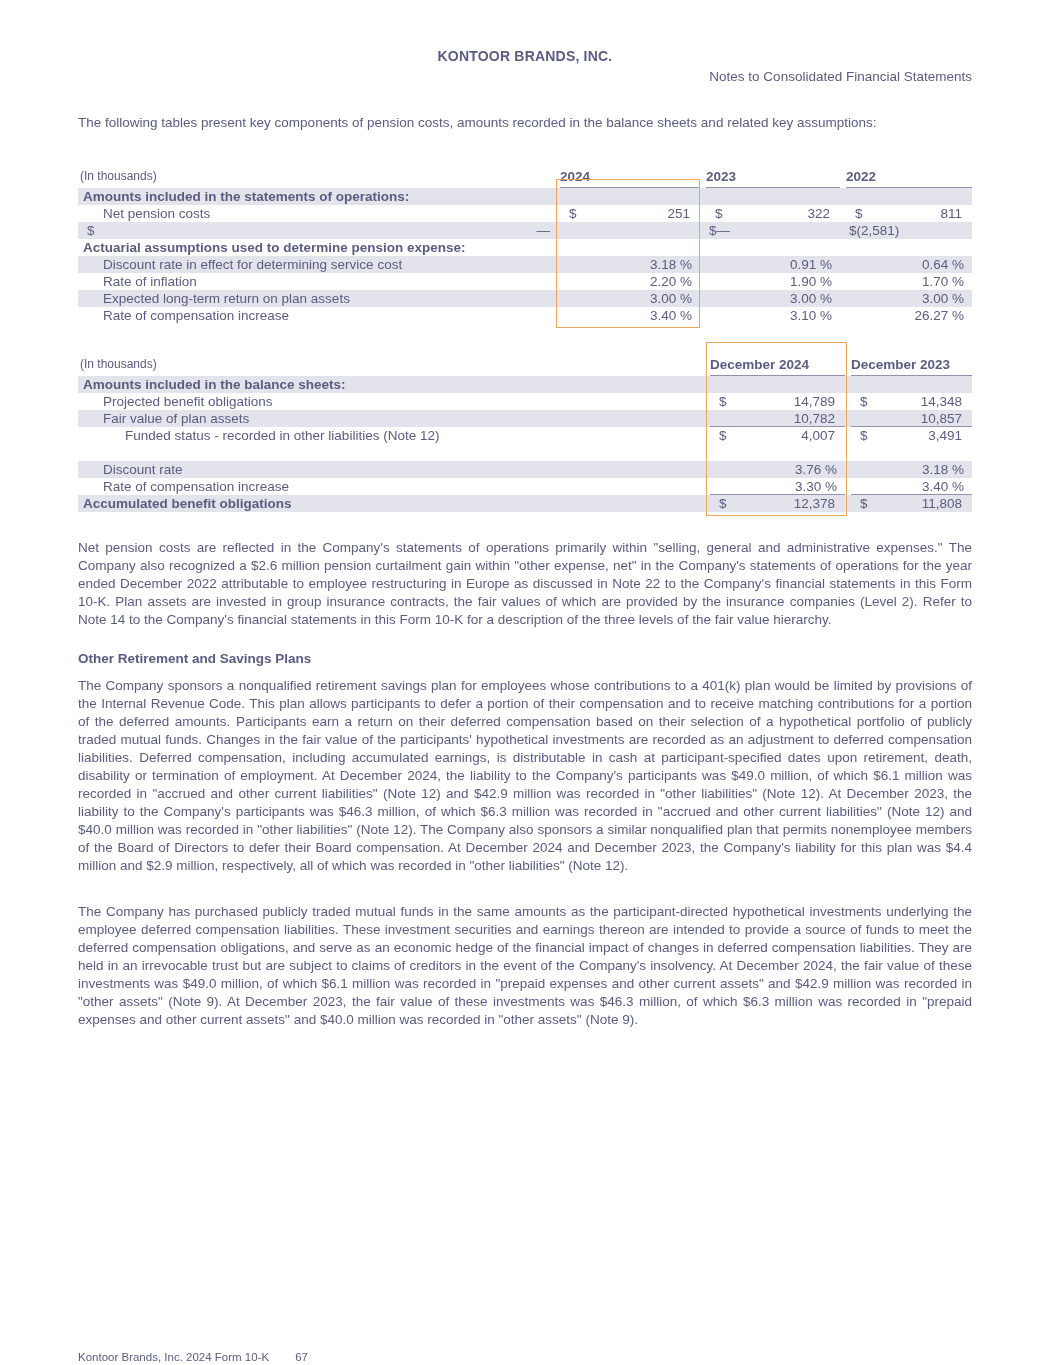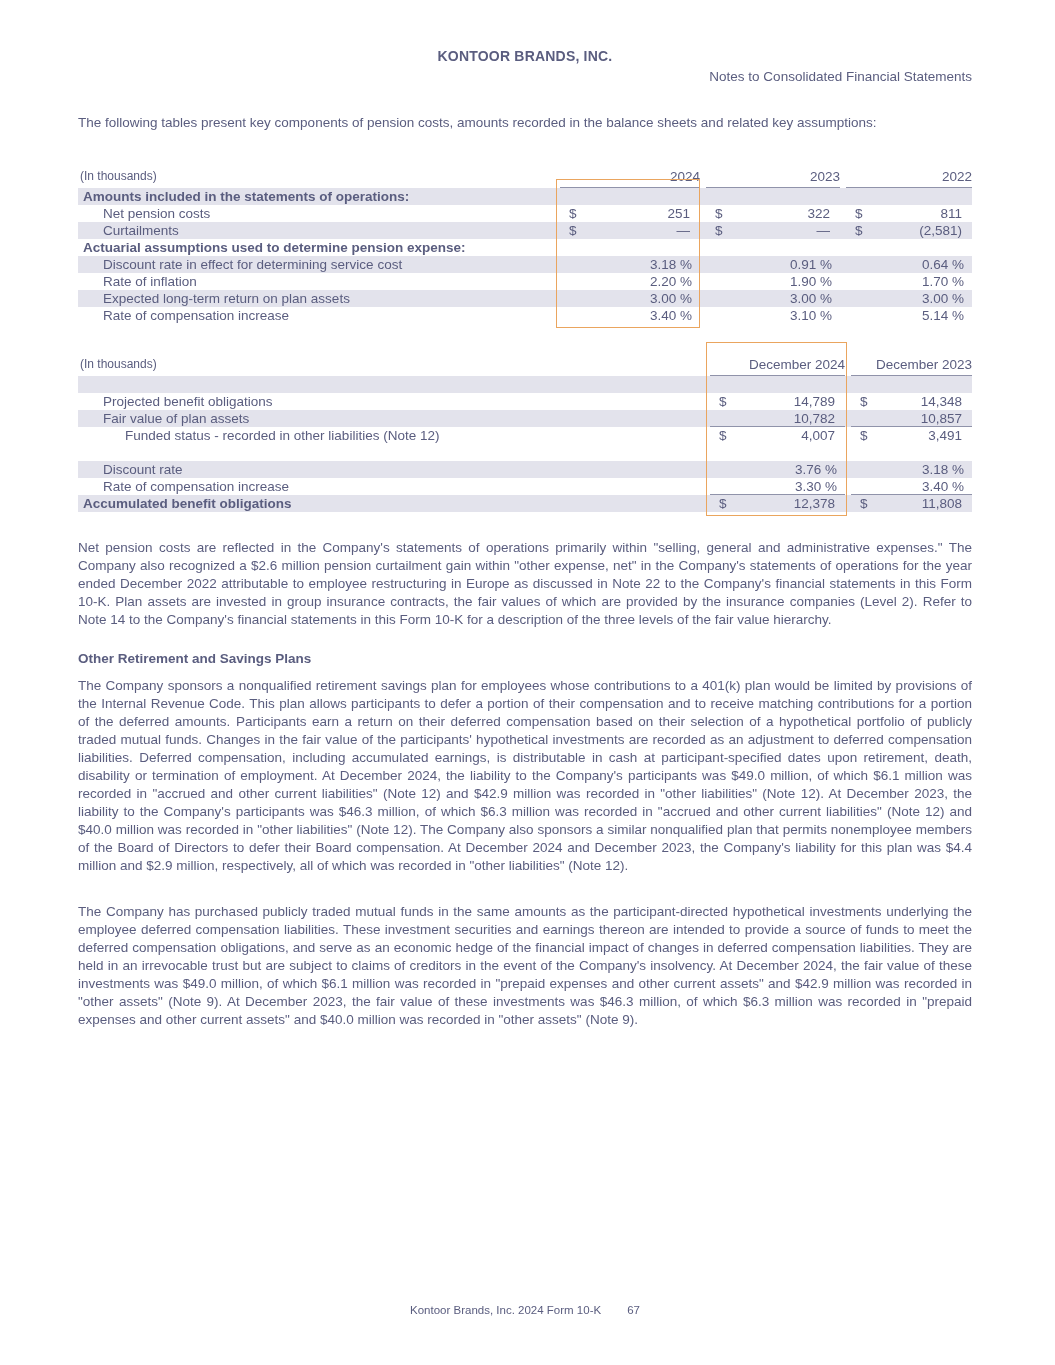--- a/index.html
+++ b/index.html
@@ -28,35 +28,35 @@
   .trow{display:grid;height:17px;align-items:center;font-size:13.5px;}
   .t1row{grid-template-columns:482px 140px 6px 134px 6px 126px;}
   .t2row{grid-template-columns:632px 135px 6px 121px;}
   .shaded{background:var(--shade);}
   .thead-group{height:22px;}
   .groupspan{grid-column:2/7;text-align:center;font-weight:bold;
              border-bottom:1px solid var(--rule);height:100%;
              display:flex;align-items:flex-start;justify-content:center;}
   .thead-cols{height:30px;align-items:end;}
   .in-thousands{font-size:12px;padding:0 0 5px 2px;}
-  .colhead{font-weight:normal;text-align:right;border-bottom:1px solid var(--rule);
+  .colhead{font-weight:bold;text-align:left;border-bottom:1px solid var(--rule);
            padding-bottom:3px;}
   .lbl{white-space:nowrap;overflow:hidden;}
   .section>.lbl{font-weight:bold;padding-left:5px;}
   .item>.lbl{padding-left:25px;}
   .item2>.lbl{padding-left:47px;}
   .cell{display:flex;align-items:center;height:100%;padding:0 10px 0 9px;box-sizing:border-box;}
   .cell .val{margin-left:auto;}
   .cell.pct{padding-right:8px;}
   .cell.sumline{border-bottom:1px solid var(--rule);}
   .hl{position:absolute;border:1.5px solid var(--hl);pointer-events:none;box-sizing:border-box;}
   #t1 .hl{left:478px;top:21px;bottom:-4px;width:144px;}
   #t2 .hl{left:628px;top:-4px;bottom:-4px;width:141px;}
   
-  .footer{position:absolute;left:78px;right:83px;top:1304px;text-align:center;
+  .footer{position:absolute;left:78px;right:83px;top:1351px;text-align:left;
           font-size:11.5px;}
   .pgnum{margin-left:26px;}
 </style>
 </head>
 <body>
 
 <div class="page">
 
   <div class="doc-title">KONTOOR BRANDS, INC.</div>
   <div class="doc-subtitle">Notes to Consolidated Financial Statements</div>
@@ -92,21 +92,20 @@
             <span class="cur">$</span>
             <span class="val">322</span>
           </div>
           <div></div>
           <div class="cell">
             <span class="cur">$</span>
             <span class="val">811</span>
           </div>
         </div>
         <div class="trow t1row item shaded">
-          <div class="lbl">Curtailments</div>
           <div class="cell">
             <span class="cur">$</span>
             <span class="val">—</span>
           </div>
           <div></div>
           <div class="cell">
             <span class="cur">$</span>
             <span class="val">—</span>
           </div>
           <div></div>
@@ -169,36 +168,37 @@
           <div class="lbl">Rate of compensation increase</div>
           <div class="cell pct">
             <span class="val">3.40 %</span>
           </div>
           <div></div>
           <div class="cell pct">
             <span class="val">3.10 %</span>
           </div>
           <div></div>
           <div class="cell pct">
-            <span class="val">5.14 %</span>
+            <span class="val">26.27 %</span>
           </div>
         </div>
       </div>
     <div class="hl"></div>
   </div>
 
   <div class="tbl" id="t2">
     <div class="trow t2row thead-cols">
       <div class="in-thousands">(In thousands)</div>
       <div class="colhead">December 2024</div>
       <div></div>
       <div class="colhead">December 2023</div>
     </div>
     <div id="t2-body">
         <div class="trow t2row section shaded">
+          <div class="lbl">Amounts included in the balance sheets:</div>
           <div class="cell"></div>
           <div></div>
           <div class="cell"></div>
         </div>
         <div class="trow t2row item">
           <div class="lbl">Projected benefit obligations</div>
           <div class="cell">
             <span class="cur">$</span>
             <span class="val">14,789</span>
           </div>

